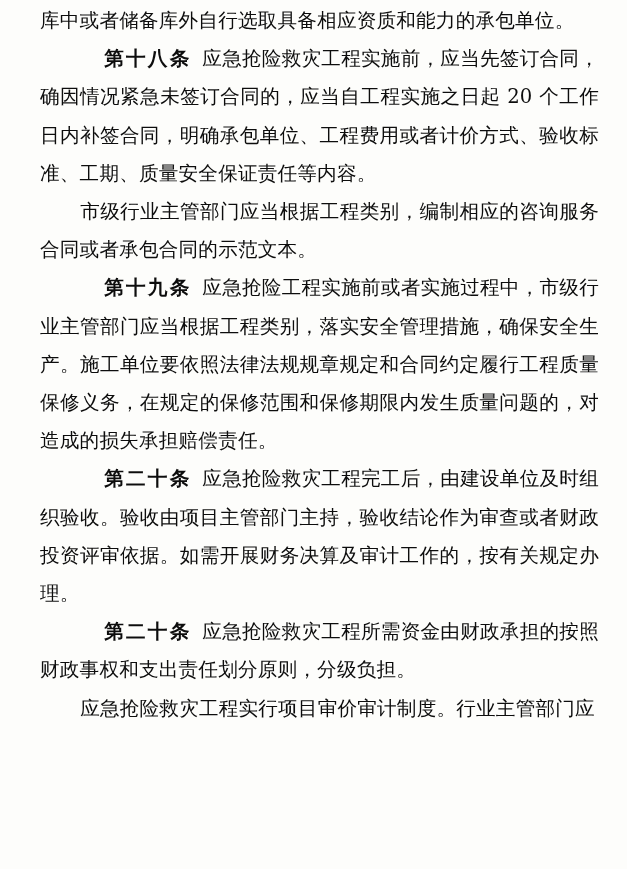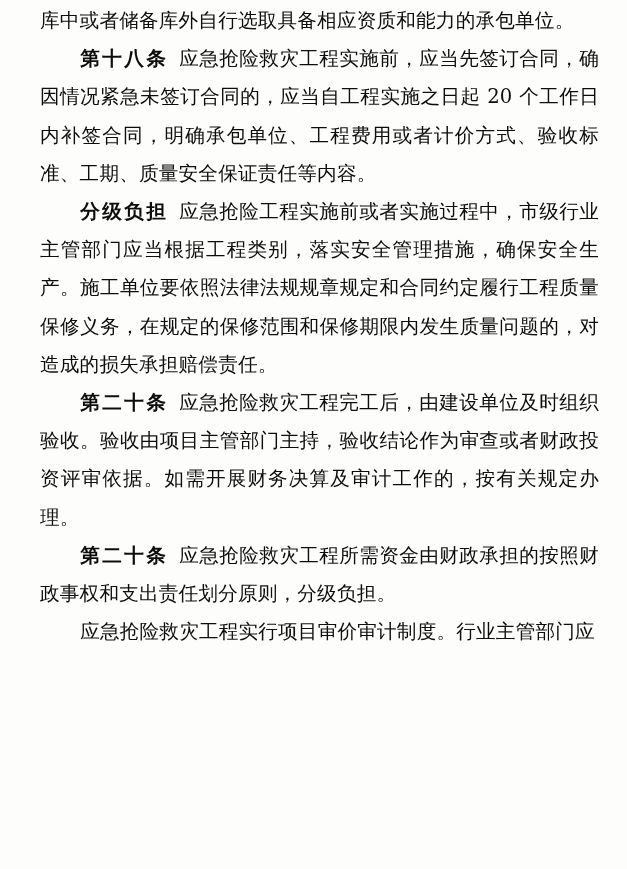--- a/index.html
+++ b/index.html
@@ -33,20 +33,21 @@
     text-justify: inter-ideograph;
     letter-spacing: 0.2px;
     word-break: break-all;
   }
   p.indent {
     text-indent: 2.05em;
   }
   .art-label {
     font-weight: bold;
     letter-spacing: 2.2px;
+    margin-left: 24px;
   }
   .art-gap {
     display: inline-block;
     width: 0.55em;
   }
   .continuation {
     text-indent: 0;
   }
 </style>
 </head>
@@ -56,23 +57,26 @@
   <div class="doc-body">
 
     <p class="para continuation">
       <span>库中或者储备库外自行选取具备相应资质和能力的承包单位。</span>
     </p>
 
     <p class="para indent">
       <span class="art-label">第十八条</span><span class="art-gap"></span><span>应急抢险救灾工程实施前，应当先签订合同，确因情况紧急未签订合同的，应当自工程实施之日起 20 个工作日内补签合同，明确承包单位、工程费用或者计价方式、验收标准、工期、质量安全保证责任等内容。</span>
     </p>
 
+    <p class="para indent">
+      <span>市级行业主管部门应当根据工程类别，编制相应的咨询服务合同或者承包合同的示范文本。</span>
+    </p>
 
     <p class="para indent">
-      <span class="art-label">分级负担</span><span class="art-gap"></span><span>应急抢险工程实施前或者实施过程中，市级行业主管部门应当根据工程类别，落实安全管理措施，确保安全生产。施工单位要依照法律法规规章规定和合同约定履行工程质量保修义务，在规定的保修范围和保修期限内发生质量问题的，对造成的损失承担赔偿责任。</span>
+      <span class="art-label">第十九条</span><span class="art-gap"></span><span>应急抢险工程实施前或者实施过程中，市级行业主管部门应当根据工程类别，落实安全管理措施，确保安全生产。施工单位要依照法律法规规章规定和合同约定履行工程质量保修义务，在规定的保修范围和保修期限内发生质量问题的，对造成的损失承担赔偿责任。</span>
     </p>
 
     <p class="para indent">
       <span class="art-label">第二十条</span><span class="art-gap"></span><span>应急抢险救灾工程完工后，由建设单位及时组织验收。验收由项目主管部门主持，验收结论作为审查或者财政投资评审依据。如需开展财务决算及审计工作的，按有关规定办理。</span>
     </p>
 
 
     <p class="para indent">
       <span class="art-label">第二十条</span><span class="art-gap"></span><span>应急抢险救灾工程所需资金由财政承担的按照财政事权和支出责任划分原则，分级负担。</span>
     </p>

